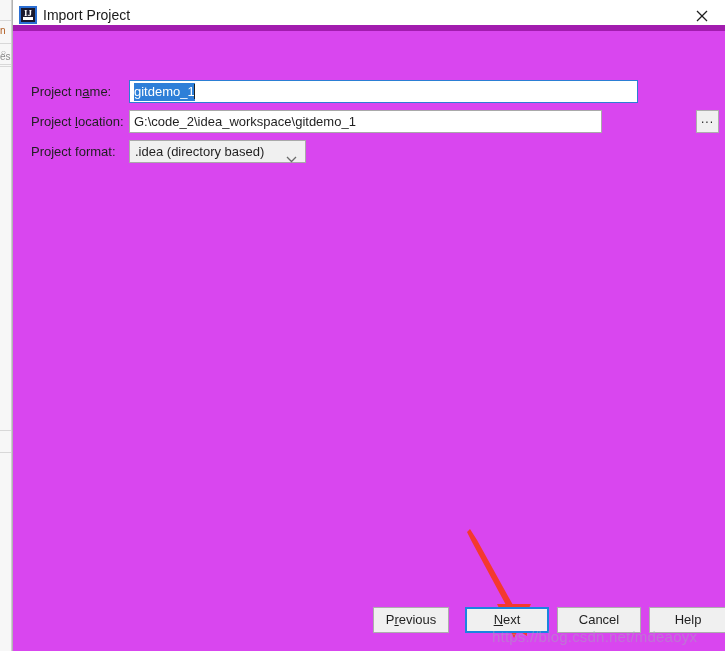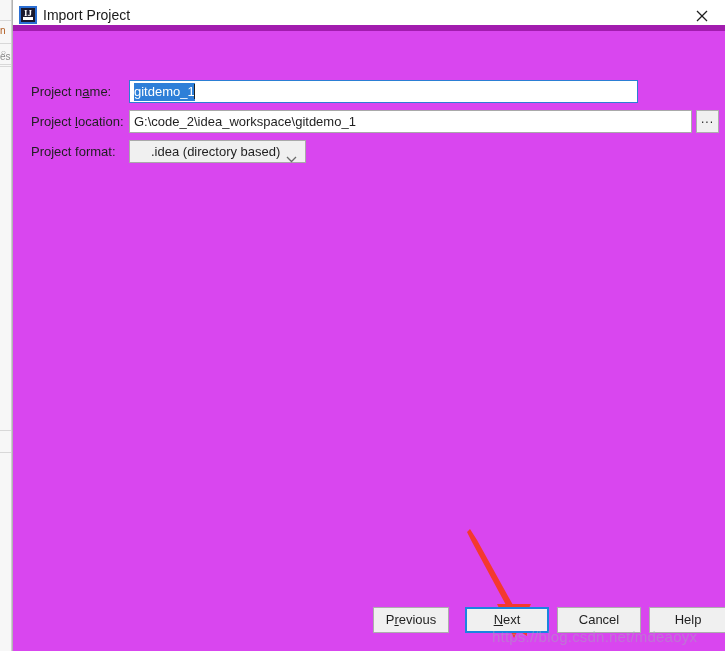--- a/index.html
+++ b/index.html
@@ -164,21 +164,21 @@
     display: inline-block;
     width: 1px;
     height: 15px;
     background: #1f1f1f;
     vertical-align: -3px;
     margin-left: -1px;
   }
   #project-location-input {
     left: 116px;
     top: 79px;
-    width: 563px;
+    width: 473px;
     border: 1px solid #a9a9a9;
   }
   #browse-button {
     position: absolute;
     left: 683px;
     top: 79px;
     width: 23px;
     height: 23px;
     box-sizing: border-box;
     background: #f0f0f0;
@@ -195,21 +195,21 @@
     left: 116px;
     top: 109px;
     width: 177px;
     height: 23px;
     box-sizing: border-box;
     background: #f0f0f0;
     border: 1px solid #a9a9a9;
     font-size: 13px;
     color: #1f1f1f;
     line-height: 21px;
-    padding-left: 21px;
+    padding-left: 5px;
     cursor: default;
   }
   #project-format-select .chev {
     position: absolute;
     right: 8px;
     top: 7px;
   }
 
   
   #button-bar {

